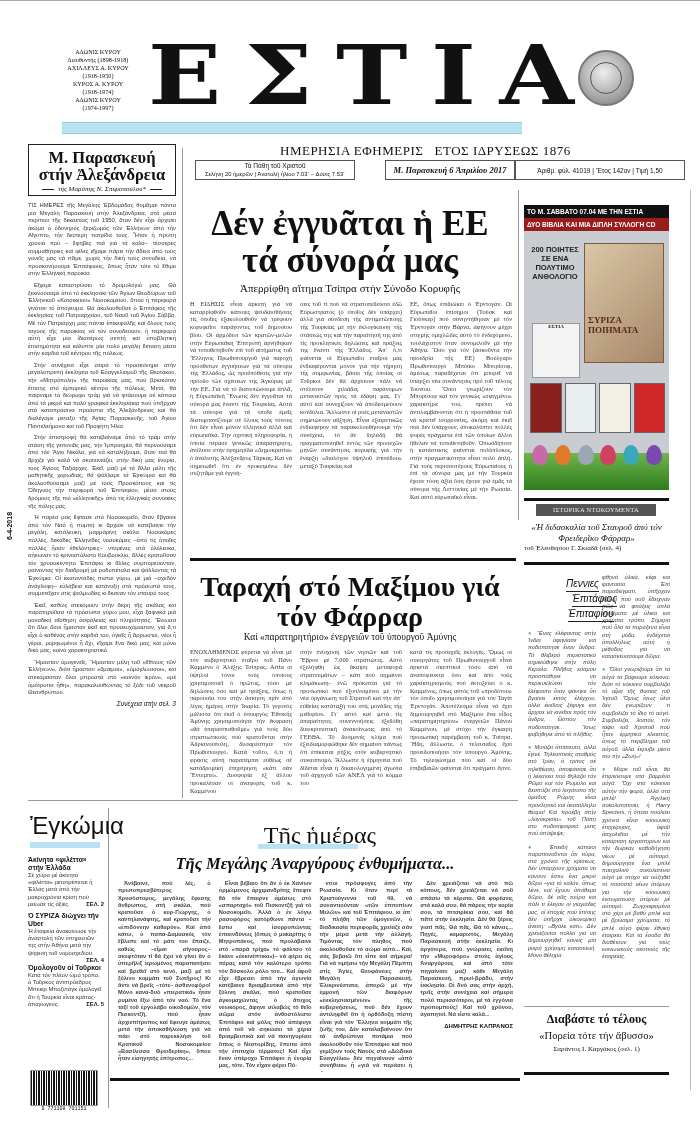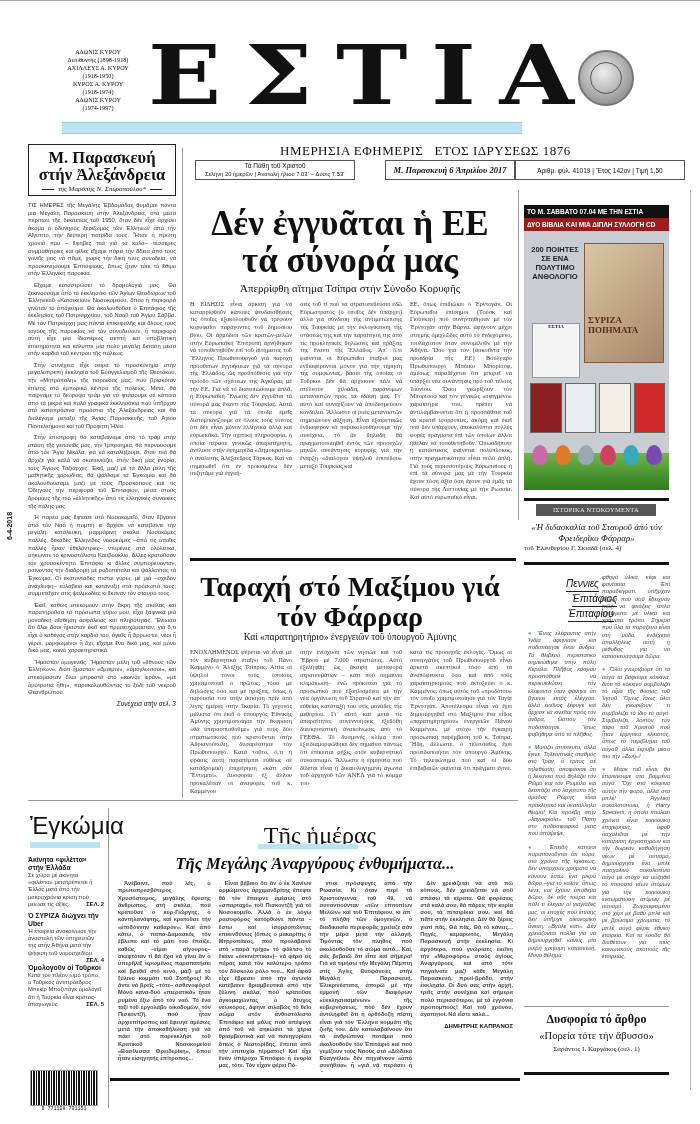--- a/index.html
+++ b/index.html
@@ -278,21 +278,21 @@
   <p><span class="bullet">●</span> <span>Μοιάζει ἀπίστευτο, ἀλλά ἔγινε. Τηλεοπτικές σταθμός στό Ἰράν, ὁ τρίτος σέ τηλεθέαση, ἀποφάσισε ὅτι ἡ λέκανεα πού θηλάζει τόν Ρῶμο καί τόν Ρωμύλο καί δεσπόζει στό λογότυπο τῆς ὁμάδος Ρώμης εἶναι προκλητικό καί ἀκατάλληλο θέαμα! Καί προέβη στήν «λογοκρισία» τοῦ Πάπη στο ποδοσφαιρικό ματς πού ἀπόψεψε;</span></p>
   <p><span class="bullet">●</span> <span>Ἐπειδή κάποιοι παραπονοῦνται ὅτι τώρα, στά χρόνια τῆς κρίσεως, δέν ὑπάρχουν χρήματα νά κάνουν ἔστω ἕνα μικρό δῶρο –γιά τό καλόν, ὅπως λένε, καί ἔχουν ἀπόθεμα δῶρο, δέ σᾶς τούρα καί πάλι τί ἔλεγαν οἱ γιαγιάδες μας, οἱ ἐποχές πού ἐπίσης δέν ὑπῆρχε οἰκονομική ἄνεση: «Βγάλε κάτι». Δέν χρειάζονται πολλά γιά νά δημιουργηθεῖ κανείς μία μικρή χρήσιμη κατασκευή. Μόνο θέλημα</span></p>
 </div>
 <div class="gossip-col" style="left:602px;top:574px;width:68px;height:428px;overflow:hidden;">
   <p>φθηνά ὑλικά, κέφι καί φαντασία. Ἐπί παραδείγματι, ὑπῆρχαν βιβλία πού σοῦ ἔδειχναν πῶς νά φτιάξεις ἁπλά πράγματα μέ ὑλικά καί χρήματα τρόπο. Σήμερα πού ὅλα τά παράξενα εἶναι στή μόδα, ἐνδέχεται ἀπαλλήλως αὐτή ἡ μέθοδος γιά νά κατασκευάσουμε δῶρα.</p>
   <p><span class="bullet">●</span> <span>Ὅλοι γνωρίζουμε ὅτι τά αὐγά τά βάφουμε κόκκινα, διότι τό κόκκινο συμβολίζει τό αἷμα τῆς θυσίας τοῦ Ἰησοῦ. Ὅμως ἴσως ὅλοι δέν γνωρίζουν τί συμβολίζει τό ἴδιο τό αὐγό. Συμβολίζει, λοιπόν, τόν τάφο τοῦ Χριστοῦ πού ἦταν ἐρμητικά κλειστός, ὅπως τό περίβλημα τοῦ αὐγοῦ, ἀλλά ἔκρυβε μέσα του τήν «Ζωή»!</span></p>
   <p><span class="bullet">●</span> <span>Μάρκ τοῦ εἶναι, θά ἐπιμείνουμε στά βαμμένα αὐγά. Ὄχι στά κόκκινα αὐτήν τήν φορά, ἀλλά στά μπλέ! Ἀγγλική σοκολατοποιία, ἡ Harry Specters, ἡ ὁποία πουλάει χρόνια εἶναι κοινωνική ἐπιχείρησις, ἀφοῦ ἀσχολεῖται μέ τήν κατάρτιση ἐργαστηρίων καί τήν δωρεάν καθοδήγηση νέων μέ αὐτισμό, δημιούργησε ἕνα μπλέ πασχαλινό σοκολατένιο αὐγό μέ στόχο νά αὐξηθεῖ τό ποσοστό νέων ἀτόμων γιά τήν κοινωνική ἐνσωμάτωση ἀτόμων μέ αὐτισμό. Ζωγραφισμένα στό χέρι μέ βαθύ μπλέ καί μέ βρώσιμα χρώματα, τό μπλέ αὐγό φέρει ἐθνική ἐταιρεία. Καί τά ἔσοδα θά διαθέτουν γιά τούς κοινωνικούς σκοπούς τῆς ἐταιρείας.</span></p>
 </div>
 <div class="hrule-thin" style="left:524px;top:1006px;width:145px;"></div>
 
-<div class="read-head">Δυσφορία τό ἄρθρο</div>
+<div class="read-head">Διαβάστε τό τέλους</div>
 <div class="read-title">«Πορεία τότε τήν ἄβυσσο»</div>
 <div class="read-by">Σαράντος Ι. Καργάκος (σελ. 1)</div>
 <div class="hrule" style="left:524px;top:1072px;width:145px;"></div>
 
 <div class="simera">Ἐγκώμια</div>
 <div class="simera-bar"></div>
 <div class="simera-list">
   <div>
     <h4>Ἀκίνητα «φιλέττα» στήν Ἑλλάδα</h4>
     <span>Σέ χώρα μέ ἀκίνητα «φιλέττα» μετατρέπεται ἡ Ἑλλάς μετά ἀπό τήν μακροχρόνια κρίση πού μείωσε τίς ἀξίες.</span> <span class="sel">ΣΕΛ. 2</span>

